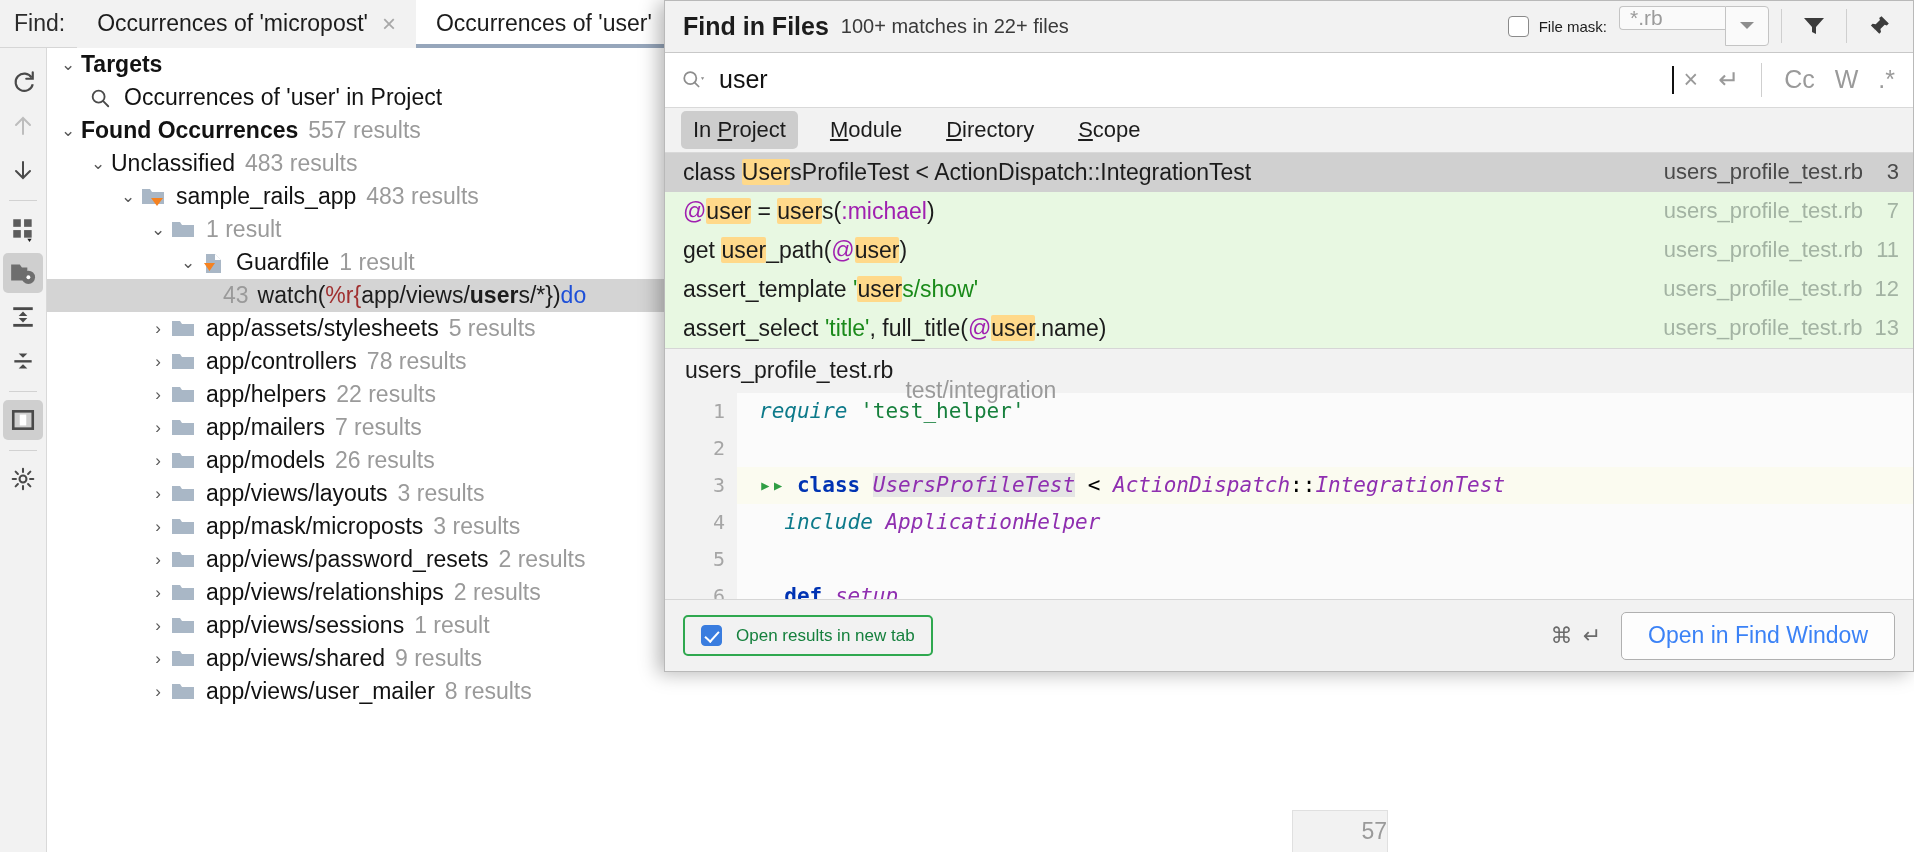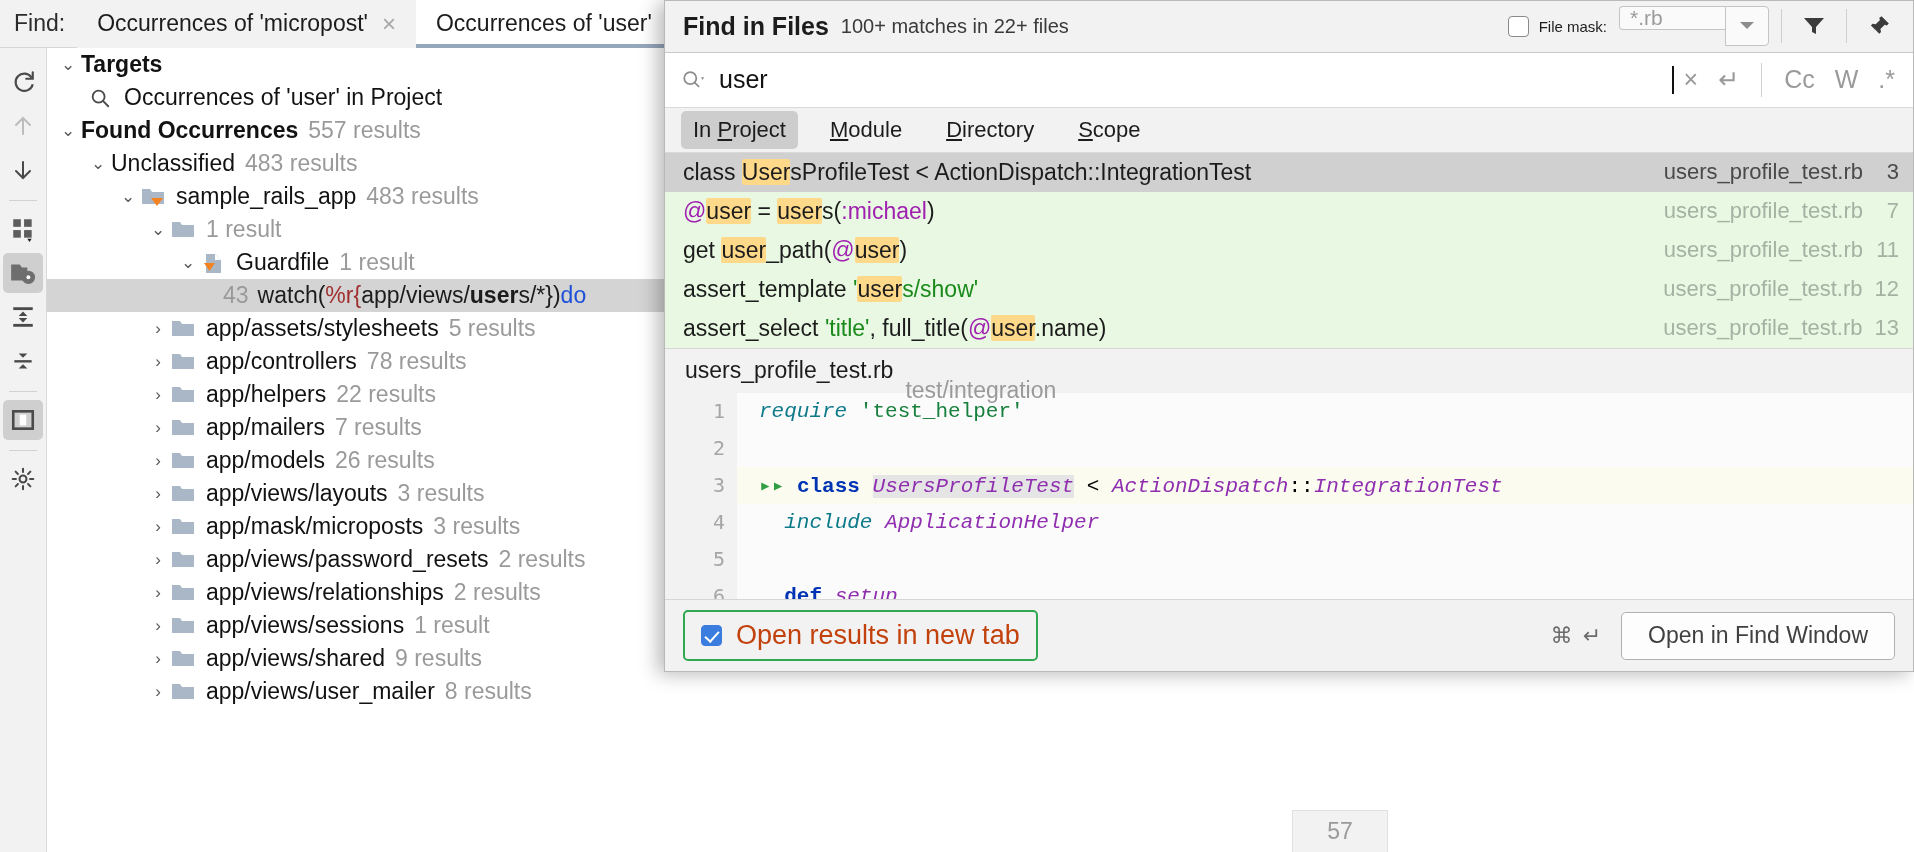--- a/index.html
+++ b/index.html
@@ -157,50 +157,50 @@
   .pv-head {
     height: 44px; background: #f2f2f2; display:flex; align-items:center;
     padding-left: 20px; font-size: 23px; color: #1c1c1c;
   }
   .pv-head .pv-path { color: #9a9a9a; margin-left: 12px; margin-top: 40px; }
   .pv-line { display:flex; height: 37px; align-items:center; font-family: "DejaVu Sans Mono", monospace; font-size: 21px;}
   .pv-gutter {
     width: 72px; flex:0 0 72px; text-align: right; padding-right: 12px;
     color: #a6a6a6; background: #f2f2f2; height: 37px; line-height: 37px; font-size:20px;
   }
-  .pv-code { padding-left: 22px; white-space: pre; font-family: Liberation Mono, monospace; }
+  .pv-code { padding-left: 22px; white-space: pre; }
   .pv-line.hlrow { background: #fbfbf0; }
   .pv-line.hlrow .pv-gutter { background: #f2f2f2; }
   .gutmark { color: #2f9e44; }
   .c-kw { color: #0033b3; font-weight: bold; }
   .c-cls { color: #8f2fb0; font-style: italic; }
   .c-str { color: #17803d; }
   .c-italic-blue { color: #0d7a8a; font-style: italic; }
   .c-sel { background: #e5e5e5; }
 
   .dlg-foot {
     height: 76px; background: #f2f2f2; border-top: 1px solid #d6d6d6;
     display:flex; align-items:center; padding: 0 18px;
   }
   .ckwrap {
     display:flex; align-items:center; gap: 14px;
     border: 2.5px solid #2fa84f; border-radius: 5px; padding: 8px 16px;
   }
-  .ck-label { font-size: 27px; color: #c2410c; }
+  .ck-label { font-size: 17px; color: #15803d; }
   .shortcut { font-size: 22px; color: #6b6b6b; margin-right: 18px; letter-spacing: 2px;}
   .primary-btn {
     height: 48px; padding: 0 26px; border: 1px solid #b0b0b0; border-radius: 5px;
-    background: #fdfdfd; font-size: 23px; color: #404040;
+    background: #fdfdfd; font-size: 23px; color: #3b82f6;
     display:flex; align-items:center;
   }
   .stray-box {
     position: absolute; left: 1292px; bottom: 0px; width: 96px; height: 42px;
     background: #f2f2f2; border-top:1px solid #e0e0e0; border-left:1px solid #e0e0e0;
     border-right:1px solid #e0e0e0;
-    display:flex; align-items:center; justify-content:center;
+    display:flex; align-items:center; justify-content:flex-end;
     font-size: 23px; color: #9a9a9a;
   }
 </style>
 </head>
 <body>
 
 <div id="root">
 
   <div class="findwin">
 

